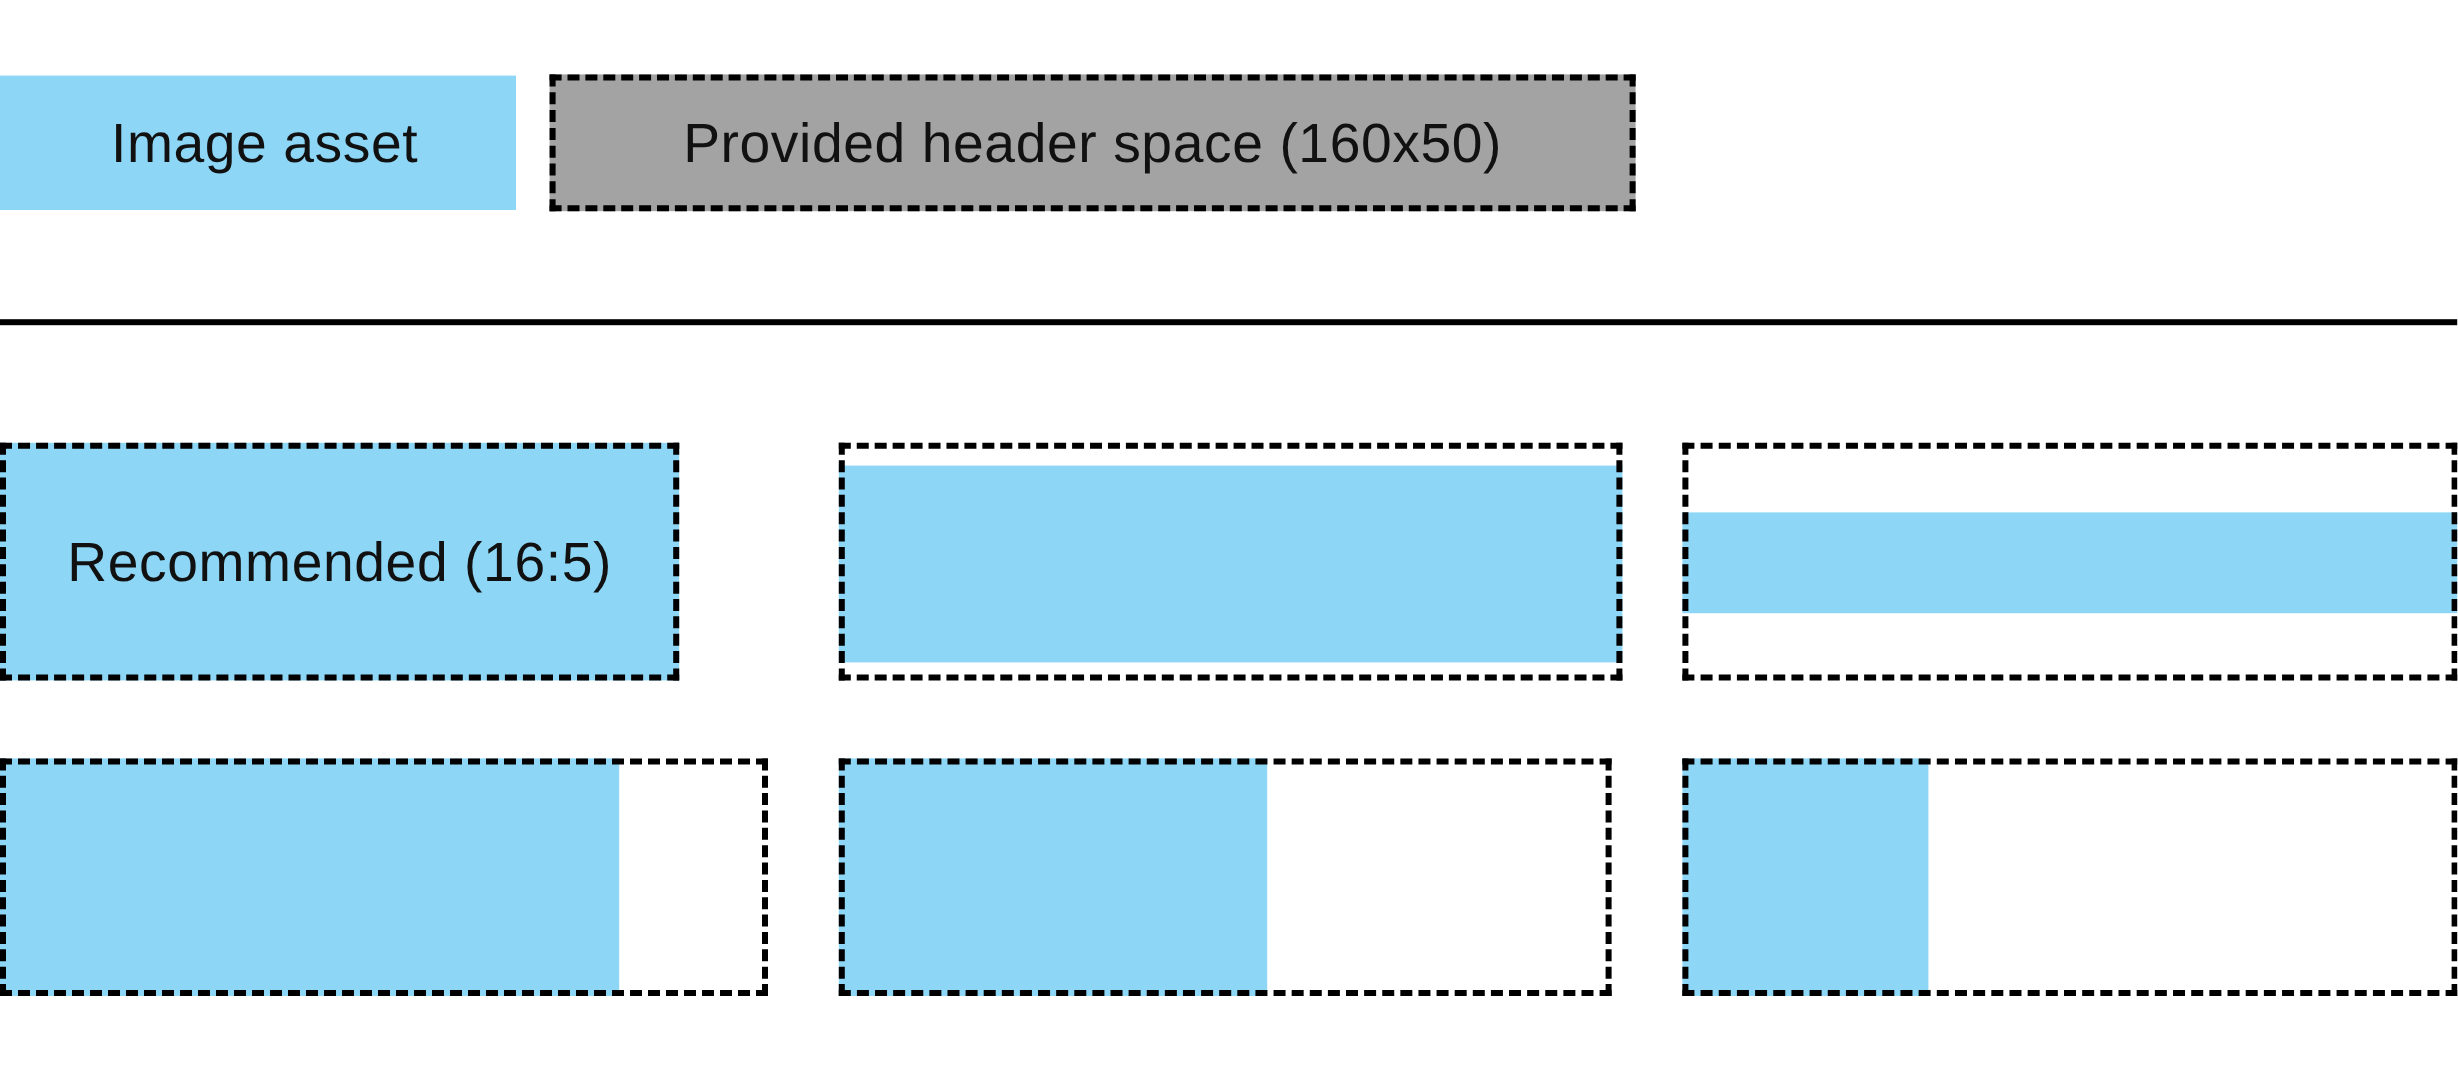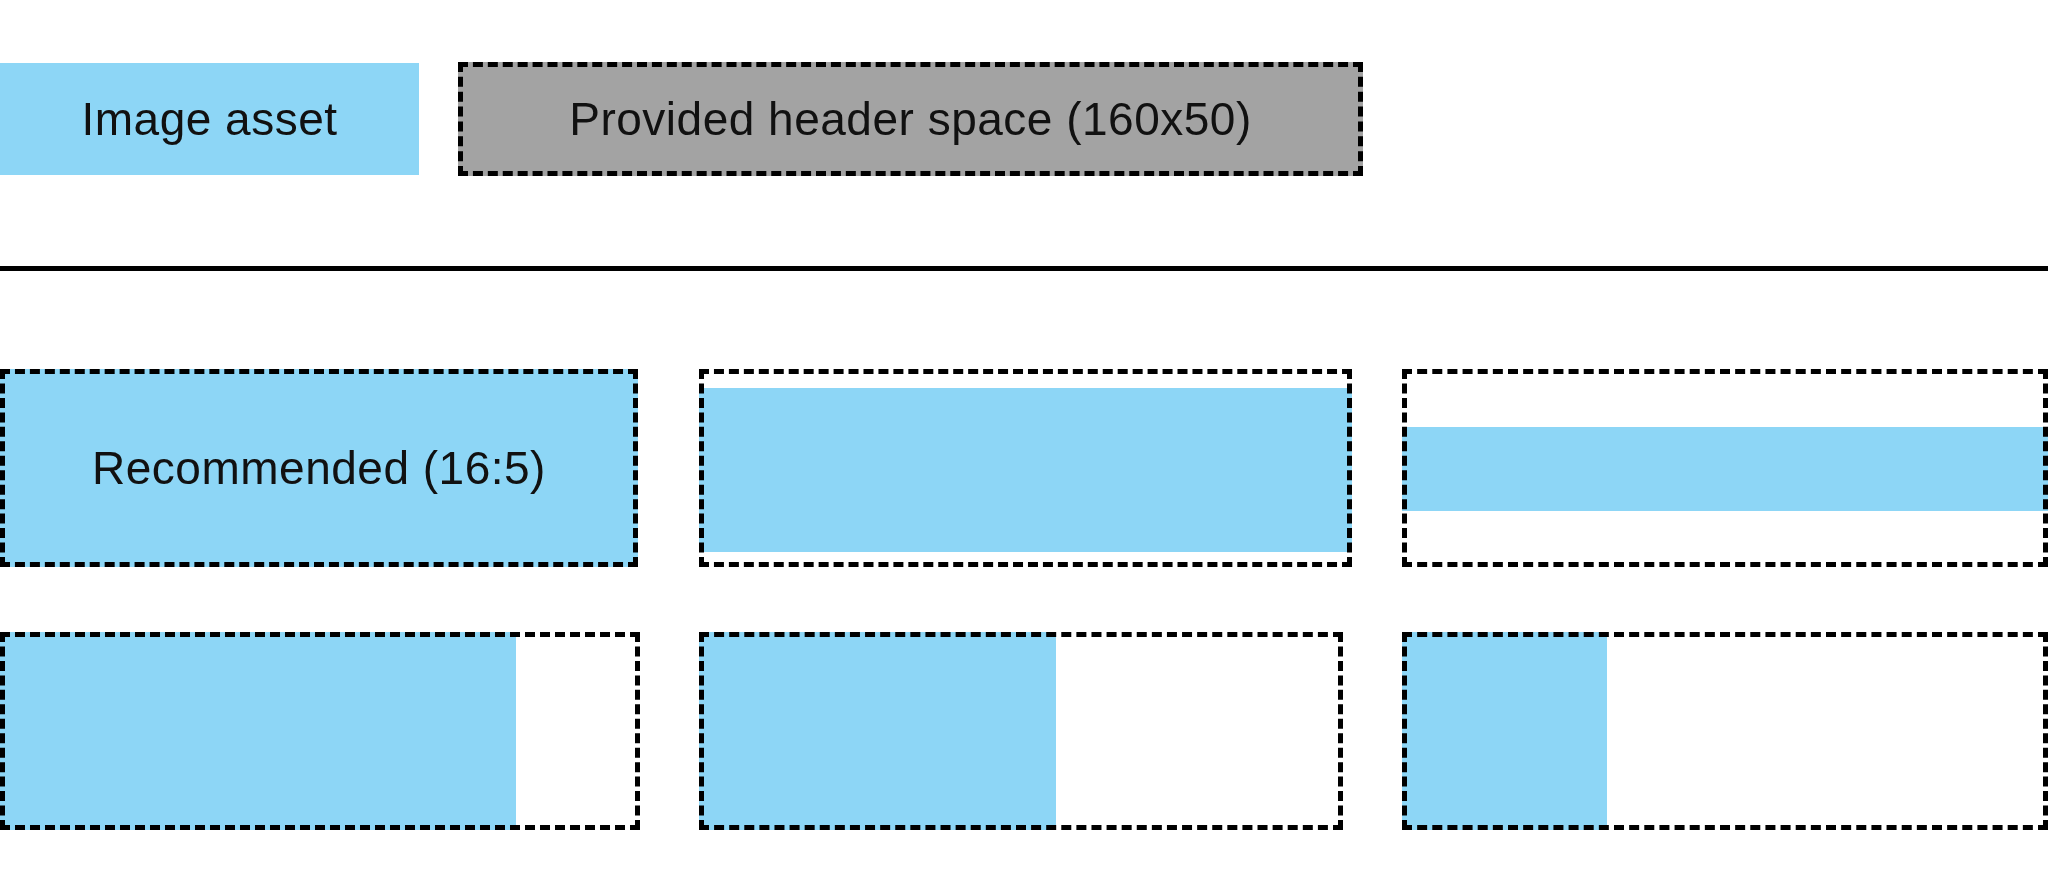--- a/index.html
+++ b/index.html
@@ -76,33 +76,33 @@
     position: absolute;
     inset: 0;
     z-index: 2;
     display: flex;
     align-items: center;
     justify-content: center;
     font-size: 46px;
     letter-spacing: 0.5px;
   }
 
-  .t-r1c1 { left: 0;      top: 369px; width: 638px; height: 198px; }
+  .t-r1c1 { left: 0;      top: 369px; width: 566px; height: 198px; }
   .t-r1c2 { left: 699px;  top: 369px; width: 653px; height: 198px; }
   .t-r1c3 { left: 1402px; top: 369px; width: 646px; height: 198px; }
   .t-r2c1 { left: 0;      top: 632px; width: 640px; height: 198px; }
   .t-r2c2 { left: 699px;  top: 632px; width: 644px; height: 198px; }
   .t-r2c3 { left: 1402px; top: 632px; width: 646px; height: 198px; }
 </style>
 </head>
 <body>
 
 <div class="canvas">
 
-  <div class="swatch abs" style="background-color: rgb(141, 214, 246);">
+  <div class="swatch abs" style="background-color: rgb(141, 214, 246); padding-left: 11px;">
     <span>Image asset</span>
   </div>
 
   <div class="header-box abs">
     <span>Provided header space (160x50)</span>
   </div>
 
   <div class="divider abs"></div>
 
   <div class="tile t-r1c1">

